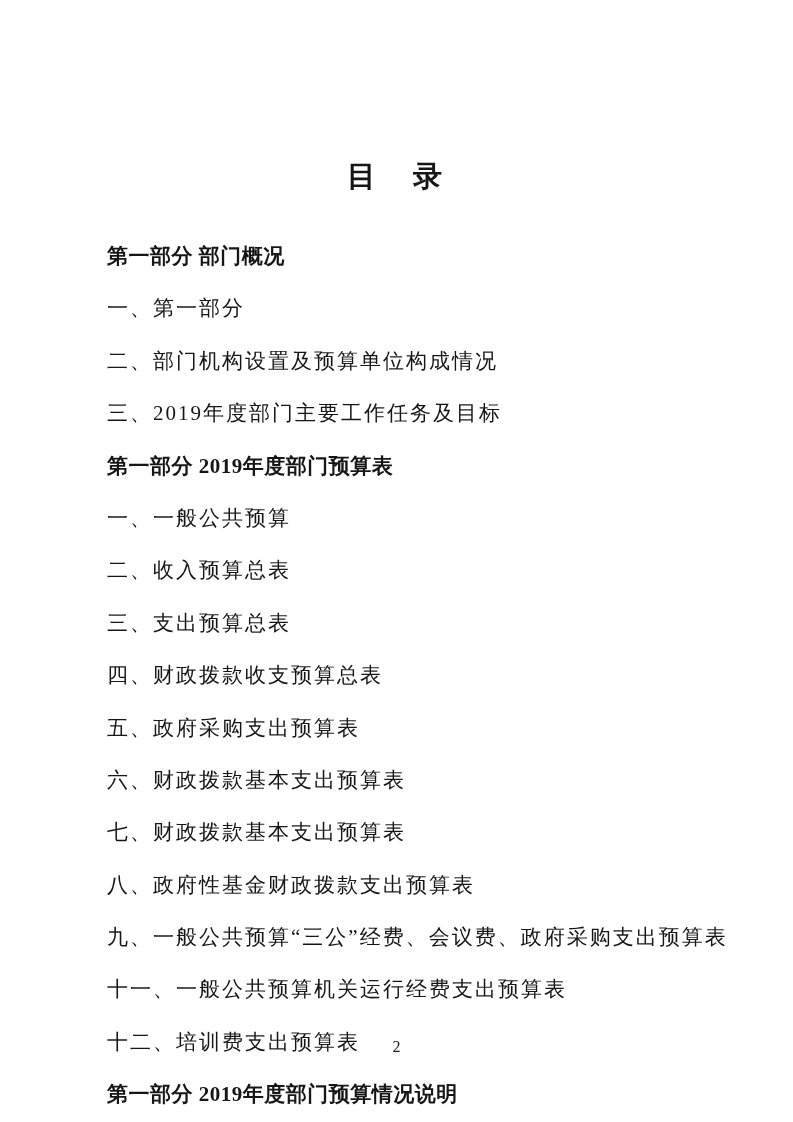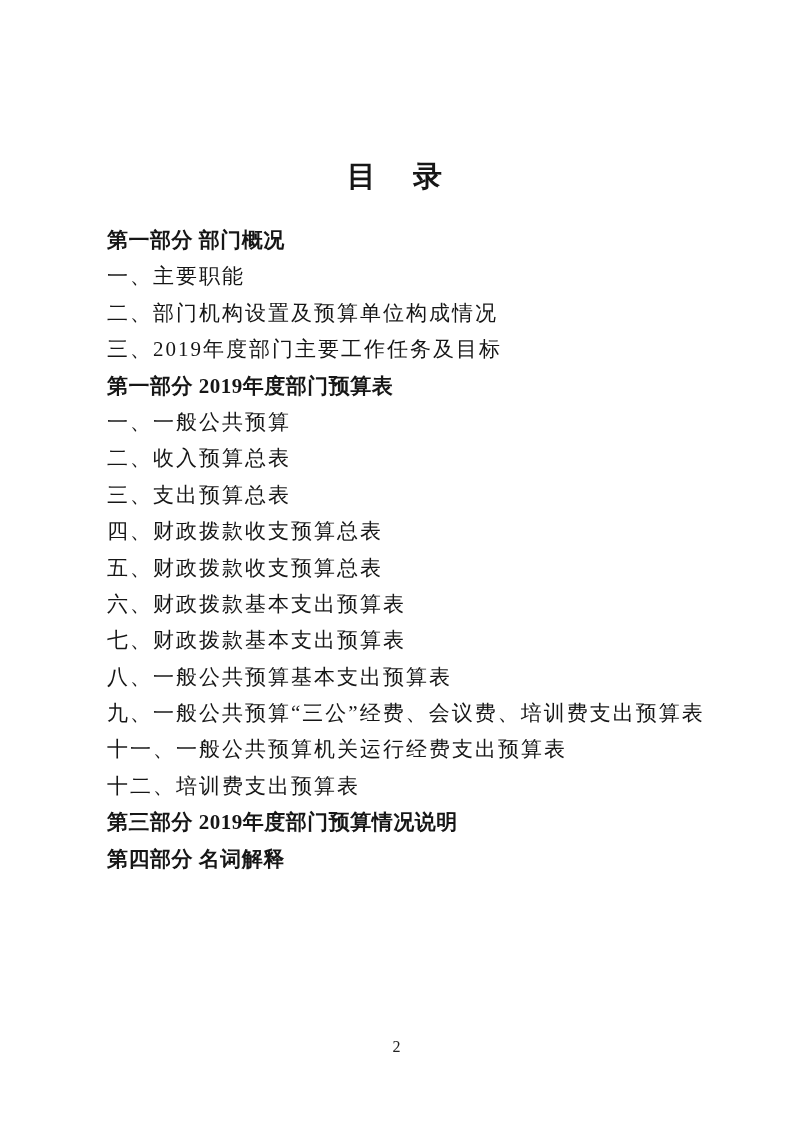--- a/index.html
+++ b/index.html
@@ -34,20 +34,21 @@
     left: 107px;
     right: 60px;
   }
   .toc-line {
     font-size: 21px;
     line-height: 36.4px;
     height: 36.4px;
     letter-spacing: 2px;
     white-space: nowrap;
     font-weight: normal;
+    margin-top: 16px;
   }
   .toc-line.heading {
     font-weight: bold;
     letter-spacing: 0.5px;
   }
   .page-number {
     position: absolute;
     top: 1037px;
     left: 0;
     width: 100%;
@@ -59,34 +60,34 @@
 </style>
 </head>
 <body>
 
 <div class="doc-page">
 
   <div class="doc-title">目　录</div>
 
   <div class="toc">
     <div class="toc-line heading">第一部分 部门概况</div>
-    <div class="toc-line">一、主要职能</div>
+    <div class="toc-line">一、第一部分</div>
     <div class="toc-line">二、部门机构设置及预算单位构成情况</div>
     <div class="toc-line">三、2019年度部门主要工作任务及目标</div>
     <div class="toc-line heading">第一部分 2019年度部门预算表</div>
     <div class="toc-line">一、一般公共预算</div>
     <div class="toc-line">二、收入预算总表</div>
     <div class="toc-line">三、支出预算总表</div>
     <div class="toc-line">四、财政拨款收支预算总表</div>
-    <div class="toc-line">五、财政拨款收支预算总表</div>
+    <div class="toc-line">五、政府采购支出预算表</div>
     <div class="toc-line">六、财政拨款基本支出预算表</div>
     <div class="toc-line">七、财政拨款基本支出预算表</div>
-    <div class="toc-line">八、一般公共预算基本支出预算表</div>
-    <div class="toc-line">九、一般公共预算“三公”经费、会议费、培训费支出预算表</div>
+    <div class="toc-line">八、政府性基金财政拨款支出预算表</div>
+    <div class="toc-line">九、一般公共预算“三公”经费、会议费、政府采购支出预算表</div>
     <div class="toc-line">十一、一般公共预算机关运行经费支出预算表</div>
     <div class="toc-line">十二、培训费支出预算表</div>
-    <div class="toc-line heading">第三部分 2019年度部门预算情况说明</div>
+    <div class="toc-line heading">第一部分 2019年度部门预算情况说明</div>
     <div class="toc-line heading">第四部分 名词解释</div>
   </div>
 
   <div class="page-number">2</div>
 
 </div>
 
 </body></html>

